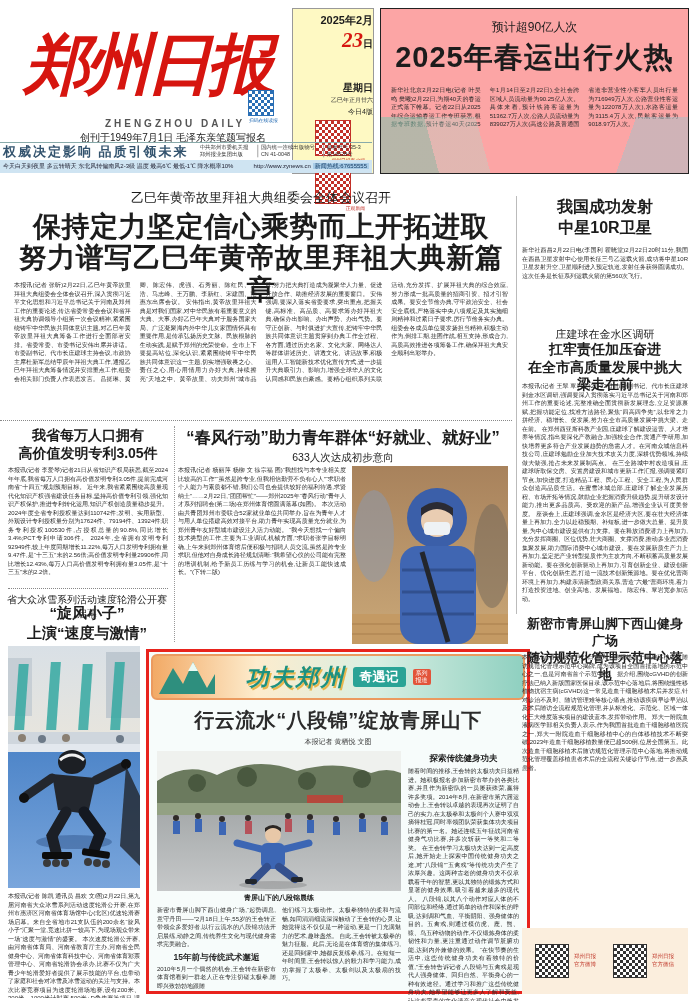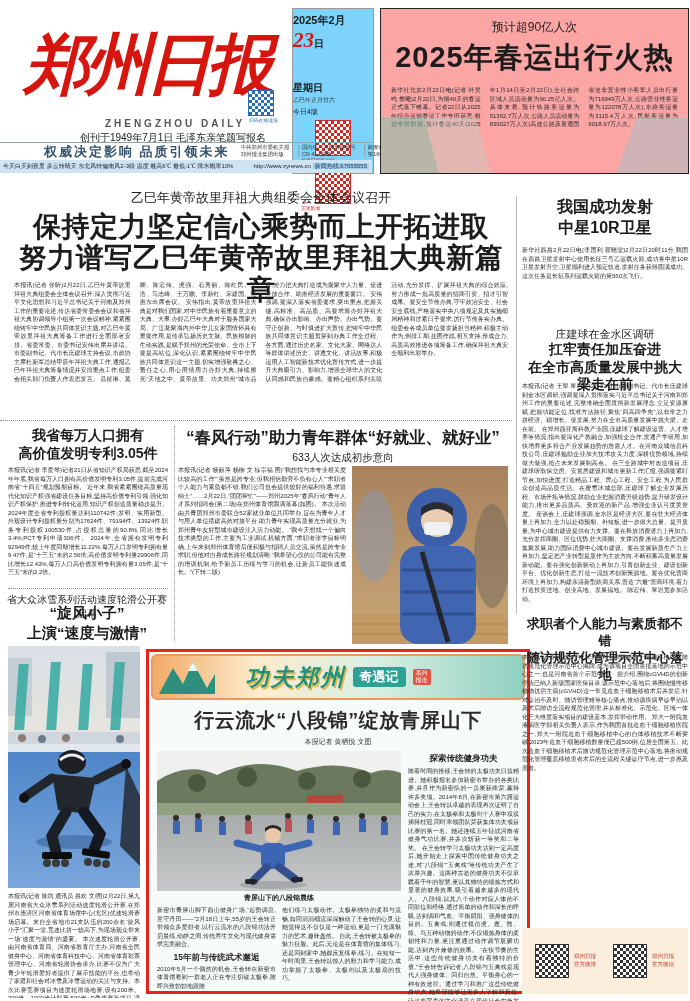--- a/index.html
+++ b/index.html
@@ -11,31 +11,31 @@
   .qr{background-image:repeating-conic-gradient(currentColor 0% 25%, #fff 0% 50%);
       background-size:6px 6px;border:1px solid currentColor;}
   
   .mast-title{left:24px;top:14px;width:262px;font-size:66px;line-height:1.55;font-weight:bold;
       color:#d6150f;letter-spacing:-5px;font-family:"Liberation Serif",serif;font-style:italic;}
   .mast-en{left:100px;top:118px;width:150px;font-size:10px;letter-spacing:3px;color:#555;font-weight:bold;}
   .mast-found{left:58px;top:131px;width:230px;font-size:10px;color:#222;}
   .mast-qr{left:246px;top:90px;width:30px;text-align:center;}
   .mast-qr .qr{width:24px;height:24px;color:#2a6fb5;margin:0 auto;}
   .mast-qr-label{font-size:6px;color:#2a6fb5;transform:scale(.8);white-space:nowrap;}
-  .datebox{left:292px;top:8px;width:80px;height:164px;border:1px solid #999;text-align:left;background:#7dd3fc;}
+  .datebox{left:292px;top:8px;width:80px;height:164px;border:1px solid #999;text-align:right;background:#fef9c3;}
   .db-month{font-size:11px;font-weight:bold;margin-top:4px;}
   .db-daynum{font-size:21px;font-weight:bold;font-style:italic;color:#d6150f;font-family:"Liberation Serif",serif;}
   .db-daysuf{font-size:10px;font-weight:bold;}
   .db-week{font-size:10px;font-weight:bold;margin-top:28px;}
   .db-lunar{font-size:6px;color:#333;margin-top:1px;}
   .db-pages{font-size:7px;margin-top:2px;}
   .datebox .qr{width:34px;height:34px;color:#c23028;margin:3px auto 0;}
   .db-qrlabel{font-size:6px;color:#c23028;transform:scale(.8);}
   .slogan-row{left:0;top:142px;width:372px;height:17px;border-top:1px solid #8aa;display:flex;align-items:center;}
-  .slogan{font-size:13px;font-weight:bold;color:#33536e;letter-spacing:2px;padding-left:3px;white-space:nowrap;margin-left:41px;}
+  .slogan{font-size:13px;font-weight:bold;color:#33536e;letter-spacing:2px;padding-left:3px;white-space:nowrap;}
   .pubinfo{display:flex;margin-left:5px;}
   .pub-item{display:flex;flex-direction:column;font-size:6px;line-height:1.2;color:#333;
       padding:0 3px;border-left:1px solid #999;transform:scale(.9);white-space:nowrap;}
   .pub-item:first-child{border-left:none;}
   .weather-row{left:0;top:160px;width:372px;height:13px;background:#cfe4f2;display:flex;
       justify-content:space-between;align-items:center;font-size:6px;color:#223;padding:0 3px;box-sizing:border-box;white-space:nowrap;}
   .hotline{background:#a9cde8;color:#123a63;padding:0 2px;}
   
   .chunyun{left:380px;top:8px;width:307px;height:164px;border:1.5px solid #222;background:#fca5a5;overflow:hidden;}
   .chunyun:after{content:"";position:absolute;left:0;right:0;bottom:0;height:56px;
@@ -358,21 +358,21 @@
         </div>
       </div>
       <div class="feat-right">
         <div class="feat-sub">探索传统健身功夫</div>
         <div class="body-txt" style="height:240px;">随着时间的推移,王会转的太极功夫日益精进。她积极报名参加新密市举办的各类比赛,并且作为新密队的一员屡获殊荣,赢得许多奖项。2014年8月,在新密市第六届运动会上,王会转以卓越的表现再次证明了自己的实力,在太极拳和太极剑个人赛中双双摘得桂冠,同时率领团队荣获集体功夫项目比赛的第一名。她还连续五年征战河南省健身气功比赛,并多次斩获一等奖和二等奖。 在王会转学习太极功夫达到一定高度后,她开始走上探索中国传统健身功夫之途,对“八段锦”“五禽戏”等传统功夫产生了浓厚兴趣。这两种古老的健身功夫不仅承载着千年的智慧,更以其独特的锻炼方式和显著的健身效果,吸引着越来越多的现代人。 八段锦,以其八个动作对应人体的不同部位和经络,通过简单的动作和深长的呼吸,达到调和气血、平衡阴阳、强身健体的目的。五禽戏,则通过模仿虎、鹿、熊、猿、鸟五种动物的动作,不仅锻炼身体的柔韧性和力量,更注重通过动作调节脏腑功能,达到内外兼修的效果。 “在快节奏的生活中,这些传统健身功夫有着独特的价值,”王会转告诉记者,八段锦与五禽戏是现代人强身健体、回归自然、平衡身心的一种有效途径。通过学习和推广这些传统健身功夫,她希望能够让更多人了解和受益,让这些宝贵的文化遗产在现代社会中焕发新的生机。(下转二版)</div>
       </div>
     </div>
   </div>
 
   <div class="abs hos-h c">
-    <div>求职者个人能力与素质都不错</div>
+    <div>新密市青屏山脚下西山健身广场</div>
     <div>随访规范化管理示范中心落地</div>
   </div>
   <div class="abs hos-body body-txt">本报讯(记者 邢进)2月21日,郑大一附院造血干细胞移植术后随访规范化管理示范中心揭牌,成为该项目全国首批落地的示范中心之一,也是河南省首个示范中心。 据介绍,围绕cGVHD的创新疗法已纳入新版国家医保目录,该示范中心落地后,将围绕慢性移植物抗宿主病(cGVHD)这一常见造血干细胞移植术后并发症,针对诊治不及时、随访管理难等核心痛点,推动该疾病早诊早治以及术后随访全流程规范化管理,并从标准化、示范化、区域一体化三大维度落实项目的建设蓝本,发挥带动作用。 郑大一附院血液病医学部相关负责人表示,作为我国首批造血干细胞移植医院之一,郑大一附院造血干细胞移植中心的自体移植技术不断突破,2023年造血干细胞移植数量便已超500例,位居全国第五。此次造血干细胞移植术后随访规范化管理示范中心落地,将推动规范化管理覆盖移植患者术后的全流程关键诊疗节点,进一步惠及患者。</div>
 
 
   <div class="abs qrbox">
     <div class="qrgroup">
       <div class="qr"></div>
       <div class="qrlabel">
         <div>郑州日报</div>

